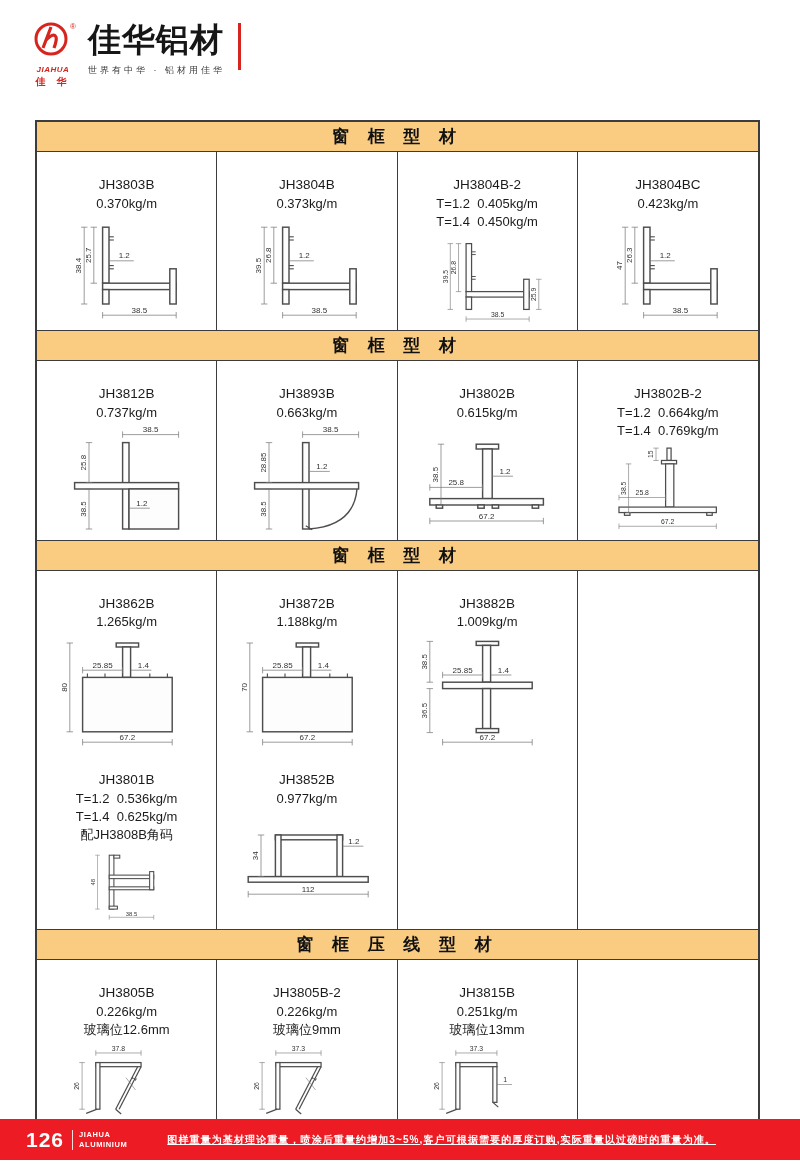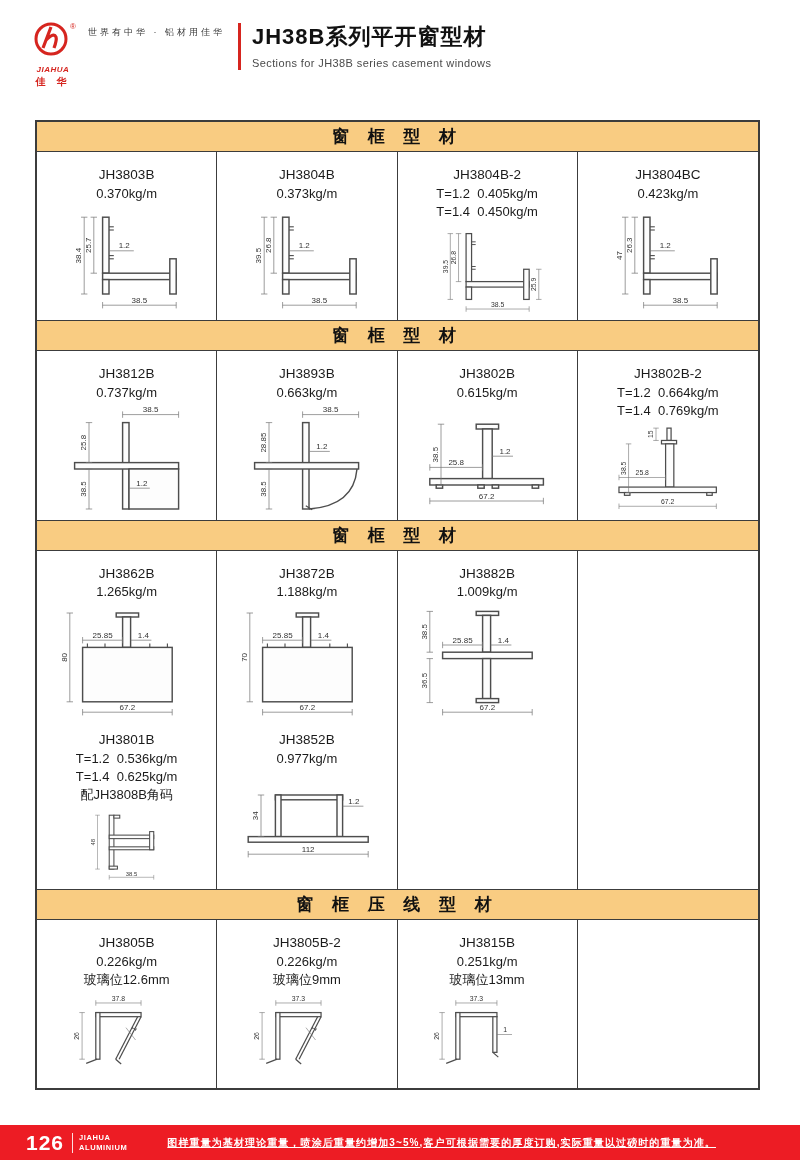--- a/index.html
+++ b/index.html
@@ -18,28 +18,28 @@
   .title-cn{font-size:22px;font-weight:800;color:#111;letter-spacing:1px;margin-top:2px;}
   .title-en{font-size:11px;color:#4a4a4a;margin-top:5px;letter-spacing:0.4px;}
 
   
   .table{margin:31px 40px 0 35px;border:2px solid var(--line);}
   .sec-title{background:var(--secbg);text-align:center;font-size:17px;font-weight:700;
              letter-spacing:7px;height:29px;line-height:29px;color:#111;
              border-bottom:1px solid var(--line);}
   .sec-title:not(:first-child){border-top:1px solid var(--line);}
   .sec-row{display:grid;grid-template-columns:repeat(4,1fr);min-height:162px;}
-  .cell{border-right:1px solid var(--line);text-align:center;padding-top:14px;box-sizing:border-box;}
+  .cell{border-right:1px solid var(--line);text-align:center;padding-top:24px;box-sizing:border-box;}
   .cell:last-child{border-right:none;}
   .code{font-size:13.5px;color:#1b1b1b;line-height:1.4;}
   .spec{font-size:13px;color:#1b1b1b;line-height:1.4;white-space:pre-wrap;}
   svg.draw{display:block;margin:3px auto 0;}
 
   
-  .footer{position:absolute;left:0;right:0;bottom:7px;height:35px;background:var(--footerred);
+  .footer{position:absolute;left:0;right:0;bottom:7px;height:41px;background:var(--footerred);
           display:flex;align-items:center;color:#fff;padding:0 16px 0 26px;box-sizing:border-box;}
   .pageno{font-size:21px;font-weight:800;letter-spacing:1px;}
   .fdiv{width:1px;height:20px;background:rgba(255,255,255,.85);margin:0 6px 0 8px;}
   .fbrand{font-size:7.5px;line-height:1.25;letter-spacing:0.6px;font-weight:600;}
   .fnote{margin-left:40px;font-size:10px;letter-spacing:1.1px;font-weight:600;white-space:nowrap;text-decoration:underline;}
 </style>
 </head>
 <body>
 
 <div class="page">
@@ -50,27 +50,24 @@
         <svg width="46" height="40" viewBox="0 0 46 40">
           <circle cx="21" cy="19" r="15" fill="none" stroke="#d6251f" stroke-width="3"></circle>
           <path d="M13,28 L21,7 M16,20 Q24,12 26,17 Q27,20 24,28" fill="none" stroke="#d6251f" stroke-width="3.2"></path>
           <text x="40" y="9" font-size="8" fill="#d6251f">®</text>
         </svg>
       </span>
       <div class="logo-mark">JIAHUA</div>
       <div class="logo-mark-sub">佳 华</div>
     </div>
     <div class="brand-block">
+      <div class="brand">佳华铝材</div>
       <div class="tagline">世界有中华 · 铝材用佳华</div>
     </div>
     <div class="vdiv"></div>
-    <div class="title-block">
-      <div class="title-cn">JH38B系列平开窗型材</div>
-      <div class="title-en">Sections for JH38B series casement windows</div>
-    </div>
   </header>
 
   <main class="table">
       <div class="sec-title">窗 框 型 材</div>
       <div class="sec-row">
         <div class="cell">
           <div class="code">JH3803B</div>
           <div class="spec">0.370kg/m</div>
           <svg viewBox="0 0 175 140" width="140" height="112" class="draw">
             <rect x="57" y="14" width="8" height="70" fill="#fdfdfd" stroke="#4d4d4d" stroke-width="1.8"></rect>

